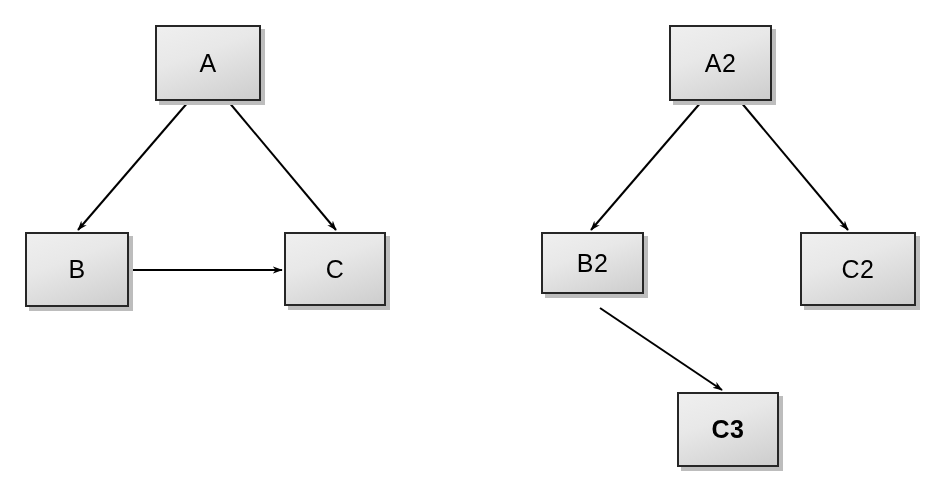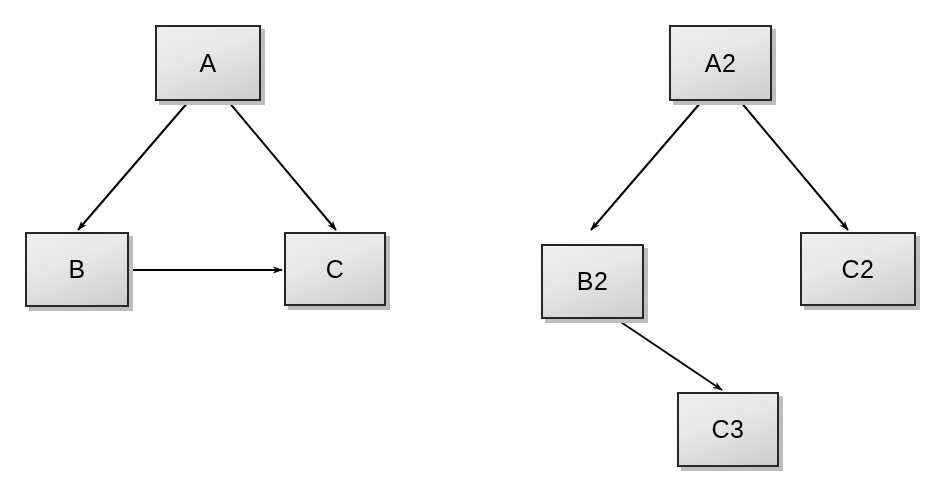--- a/index.html
+++ b/index.html
@@ -78,24 +78,24 @@
         <span class="node-label">B</span>
       </div>
       <div class="node" style="left: 284px; top: 232px; width: 102px; height: 74px;">
         <span class="node-label">C</span>
       </div>
     </div>
   <div id="nodes-right">
       <div class="node" style="left: 669px; top: 25px; width: 103px; height: 76px;">
         <span class="node-label">A2</span>
       </div>
-      <div class="node" style="left: 541px; top: 232px; width: 103px; height: 75px; margin-top: 12px;">
+      <div class="node" style="left: 541px; top: 232px; width: 103px; height: 62px;">
         <span class="node-label">B2</span>
       </div>
       <div class="node" style="left: 800px; top: 232px; width: 116px; height: 74px;">
         <span class="node-label">C2</span>
       </div>
-      <div class="node" style="left: 677px; top: 392px; width: 102px; height: 75px;">
+      <div class="node" style="left: 677px; top: 392px; width: 102px; height: 75px; font-weight: bold;">
         <span class="node-label">C3</span>
       </div>
     </div>
 
 </div>
 
 </body></html>

